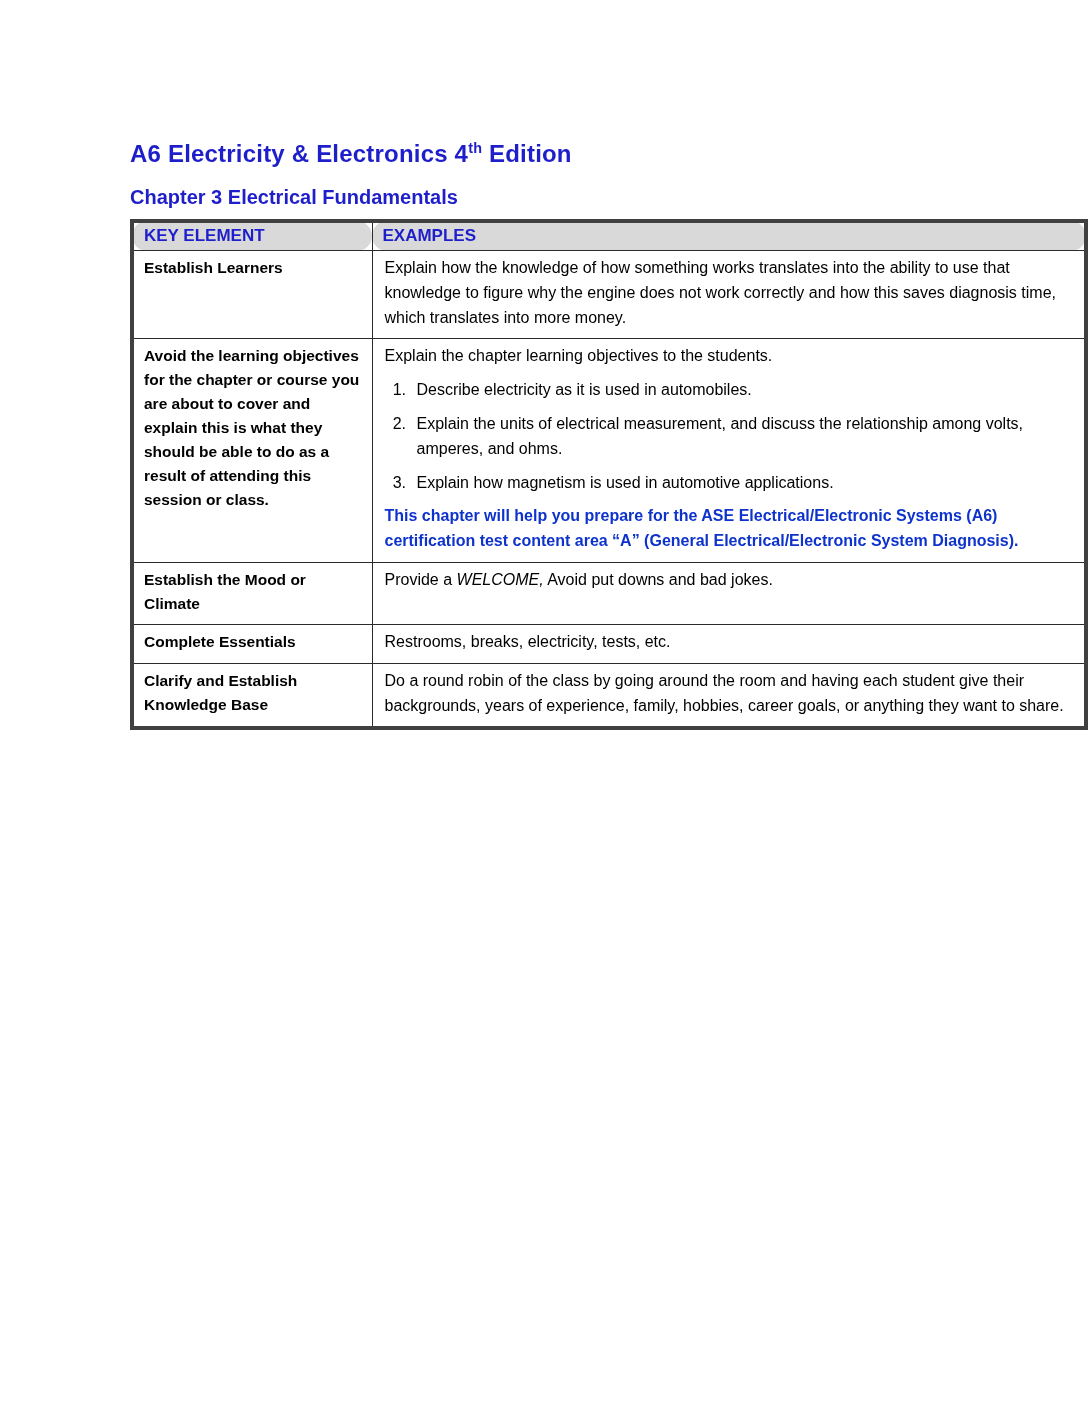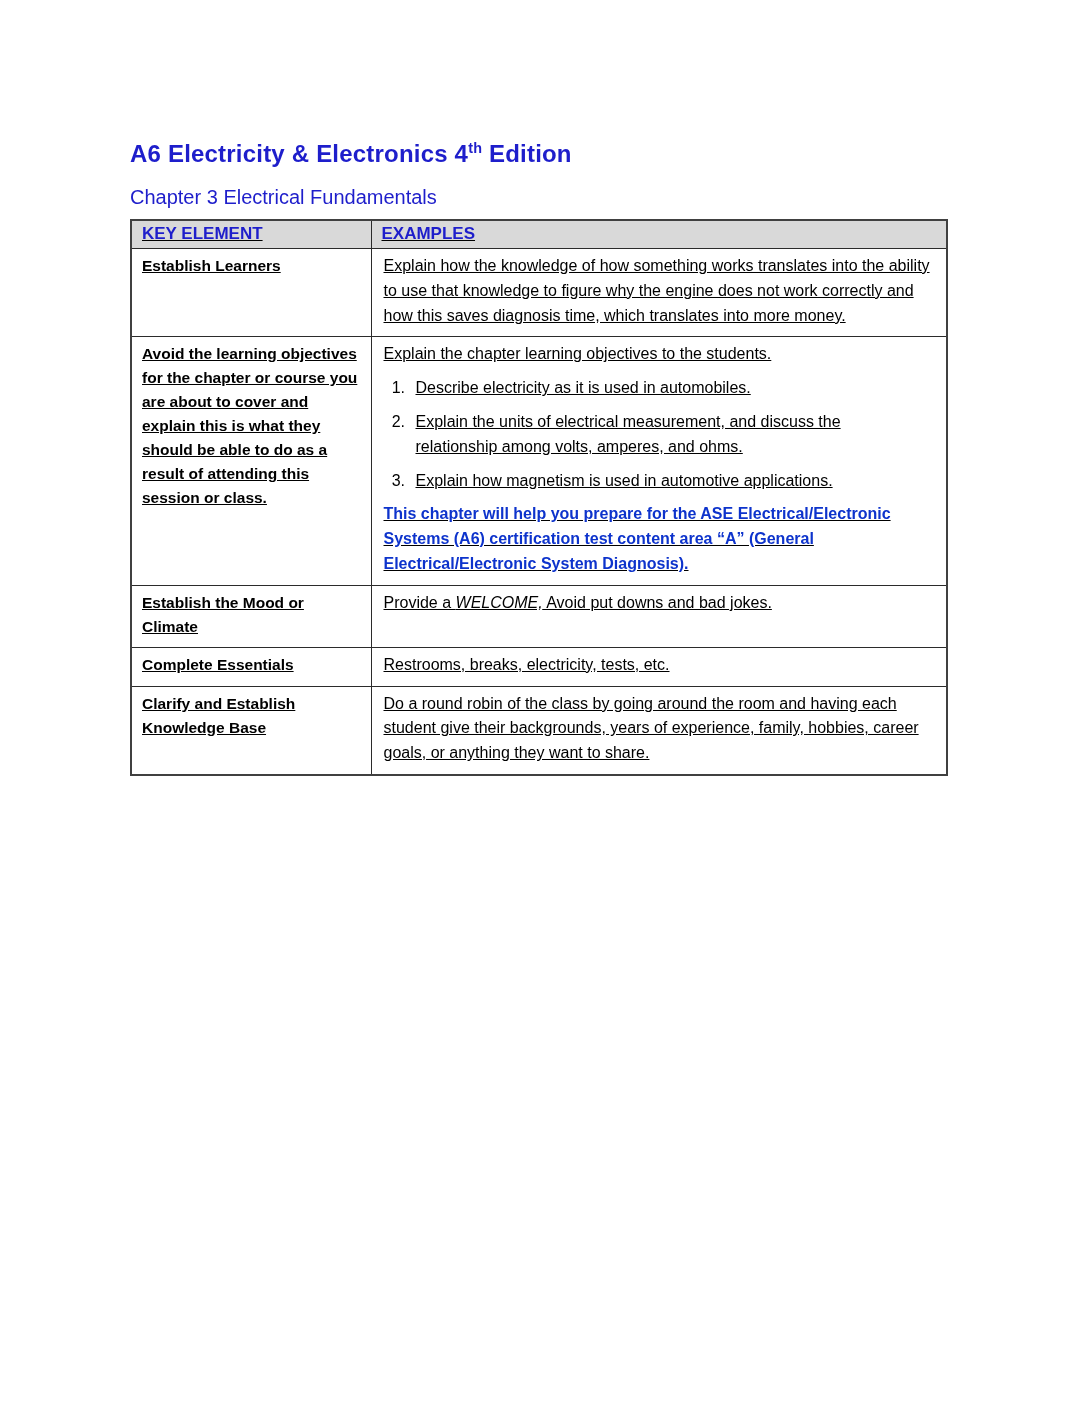--- a/index.html
+++ b/index.html
@@ -1,15 +1,15 @@
 <!DOCTYPE html>
 <html style="--heading-blue: #1e1ecb; --body-blue: #0d33cc;"><head>
 <meta charset="utf-8">
 <style>
-  * { box-sizing: border-box; }
+  * { box-sizing: border-box; border-radius: 22px; }
   html, body { margin: 0; padding: 0; background: #ffffff; }
   body {
     font-family: "Liberation Sans", sans-serif;
     color: #000000;
     -webkit-font-smoothing: antialiased;
   }
   .page {
     width: 1088px;
     min-height: 1408px;
     margin: 0 auto;
@@ -19,41 +19,40 @@
   .doc-title {
     font-size: 24px;
     font-weight: bold;
     color: var(--heading-blue);
     margin: 0 0 18px 0;
     letter-spacing: 0.2px;
   }
   .doc-title sup { font-size: 60%; }
   .doc-subtitle {
     font-size: 20px;
-    font-weight: normal;
+    font-weight: bold;
     color: var(--heading-blue);
     margin: 0 0 10px 0;
   }
   .doc-section-heading {
     font-size: 19px;
     font-weight: bold;
     color: var(--heading-blue);
     margin: 0 0 6px 0;
   }
   .doc-section-heading .underlined {
     display: inline-block;
     border-bottom: 3px solid var(--heading-blue);
     padding-bottom: 1px;
   }
   table.key-table {
-    width: 818px;
+    width: 958px;
     border-collapse: collapse;
-    border: 2px solid #404040;
+    border: 4px solid #404040;
     table-layout: fixed;
-    text-decoration: underline;
   }
   table.key-table th,
   table.key-table td {
     border: 1px solid #2b2b2b;
     vertical-align: top;
     text-align: left;
   }
   table.key-table th {
     background: #d9d9d9;
     color: var(--heading-blue);

